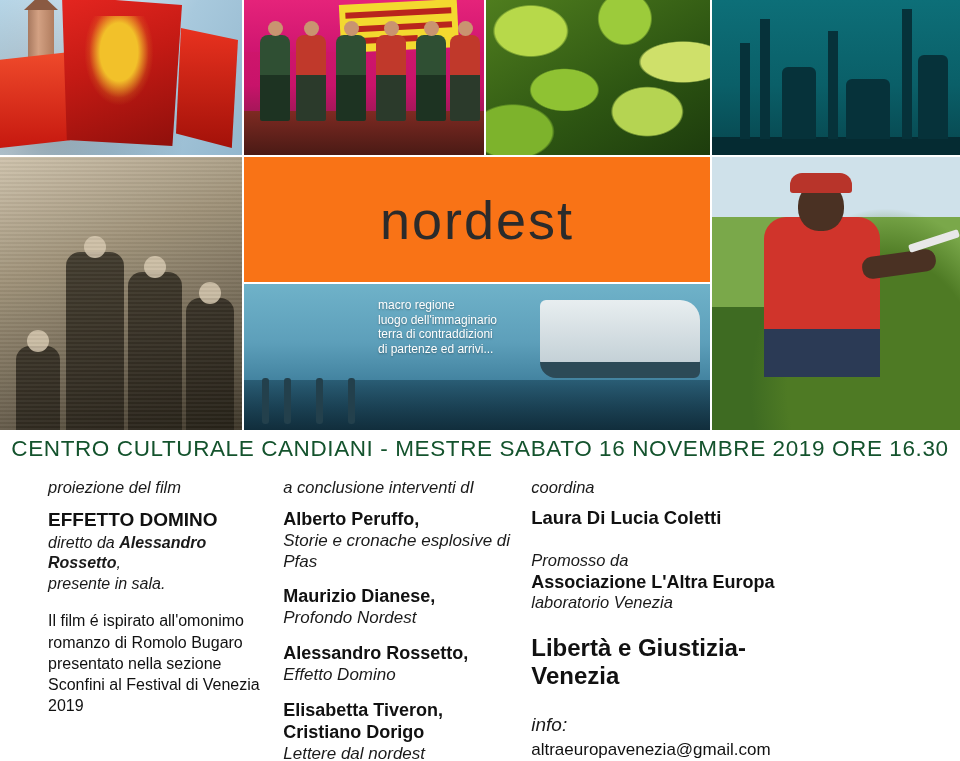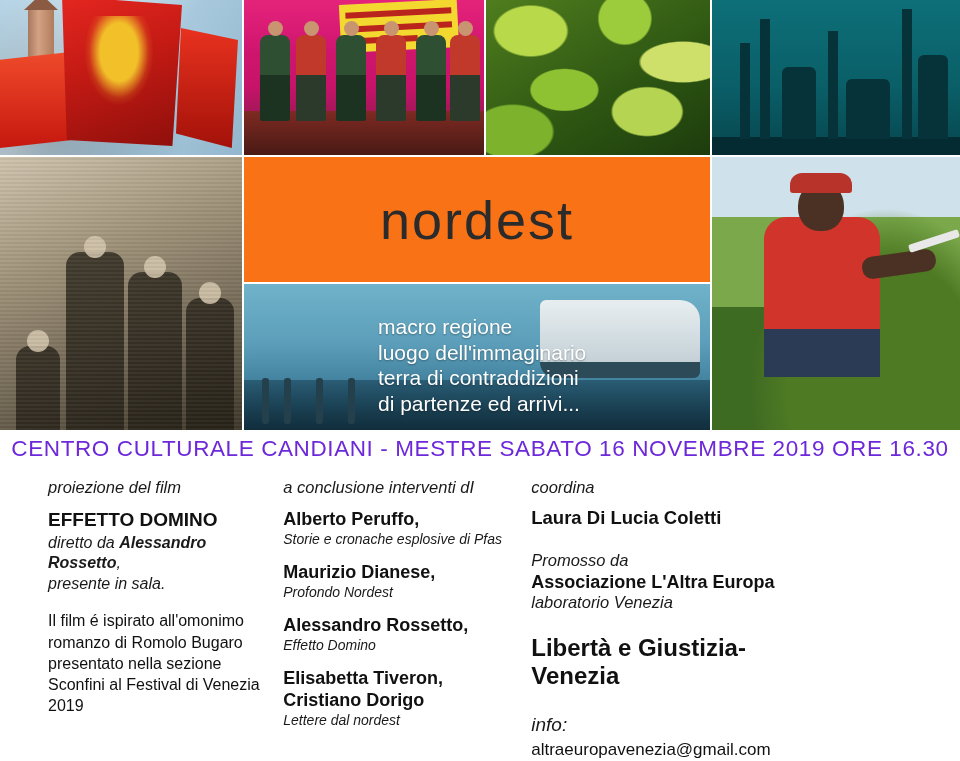--- a/index.html
+++ b/index.html
@@ -181,23 +181,23 @@
     background:#2c4a57; border-radius: 0 0 10px 26px;
   }
   .tile-lagoon .pier {
     position:absolute; left:0; right:0; bottom:0; height:50px;
     background: linear-gradient(180deg, rgba(22,62,82,.55), rgba(12,36,48,.85));
   }
   .tile-lagoon .pole {
     position:absolute; bottom:6px; width:7px; height:46px; background:#23404c; border-radius:3px;
   }
   .tile-lagoon .caption {
-    position:absolute; left:134px; top:30px; right:10px;
+    position:absolute; left:134px; top:14px; right:10px;
     color:#ffffff;
-    font-size: 21px;
+    font-size: 12px;
     line-height: 1.22;
     text-shadow: 0 1px 2px rgba(0,0,0,.35);
   }
 
   
   .tile-worker {
     left: 712px; top: 157px; width: 248px; height: 273px;
     background:
       radial-gradient(ellipse at 70% 85%, #4e7a24 0 40%, transparent 55%),
       linear-gradient(180deg,#cfe1ea 0 22%, #7aa84a 22% 55%, #3e6b22 55% 100%);
@@ -229,21 +229,21 @@
     width: 960px;
     height: 38px;
     display: flex;
     align-items: center;
     justify-content: center;
     background: #ffffff;
   }
   .datebar .line {
     font-size: 22.5px;
     letter-spacing: .6px;
-    color: #6d28d9;
+    color: #14532d;
     white-space: nowrap;
   }
 
   
   .columns {
     display: flex;
     padding: 10px 36px 0 48px;
     box-sizing: border-box;
     width: 816px;
   }
@@ -281,21 +281,21 @@
 
   .person { margin: 0 0 14px 0; }
   .person .nm {
     font-size: 18px;
     font-weight: bold;
     margin: 0;
     line-height: 1.22;
     color: #111;
   }
   .person .wk {
-    font-size: 14px;
+    font-size: 17px;
     font-style: italic;
     margin: 0;
     line-height: 1.22;
     color: #1a1a1a;
   }
 
   .coord-lead { font-size: 16.5px; font-style: italic; margin: 0 0 10px 0; color:#1a1a1a; }
   .coord-name { font-size: 18.5px; font-weight: bold; margin: 0 0 22px 0; color:#111; }
   .promo-lead { font-size: 16.5px; font-style: italic; margin: 0 0 2px 0; color:#1a1a1a; }
   .promo-org { font-size: 18px; font-weight: bold; margin: 0; color:#111; }

